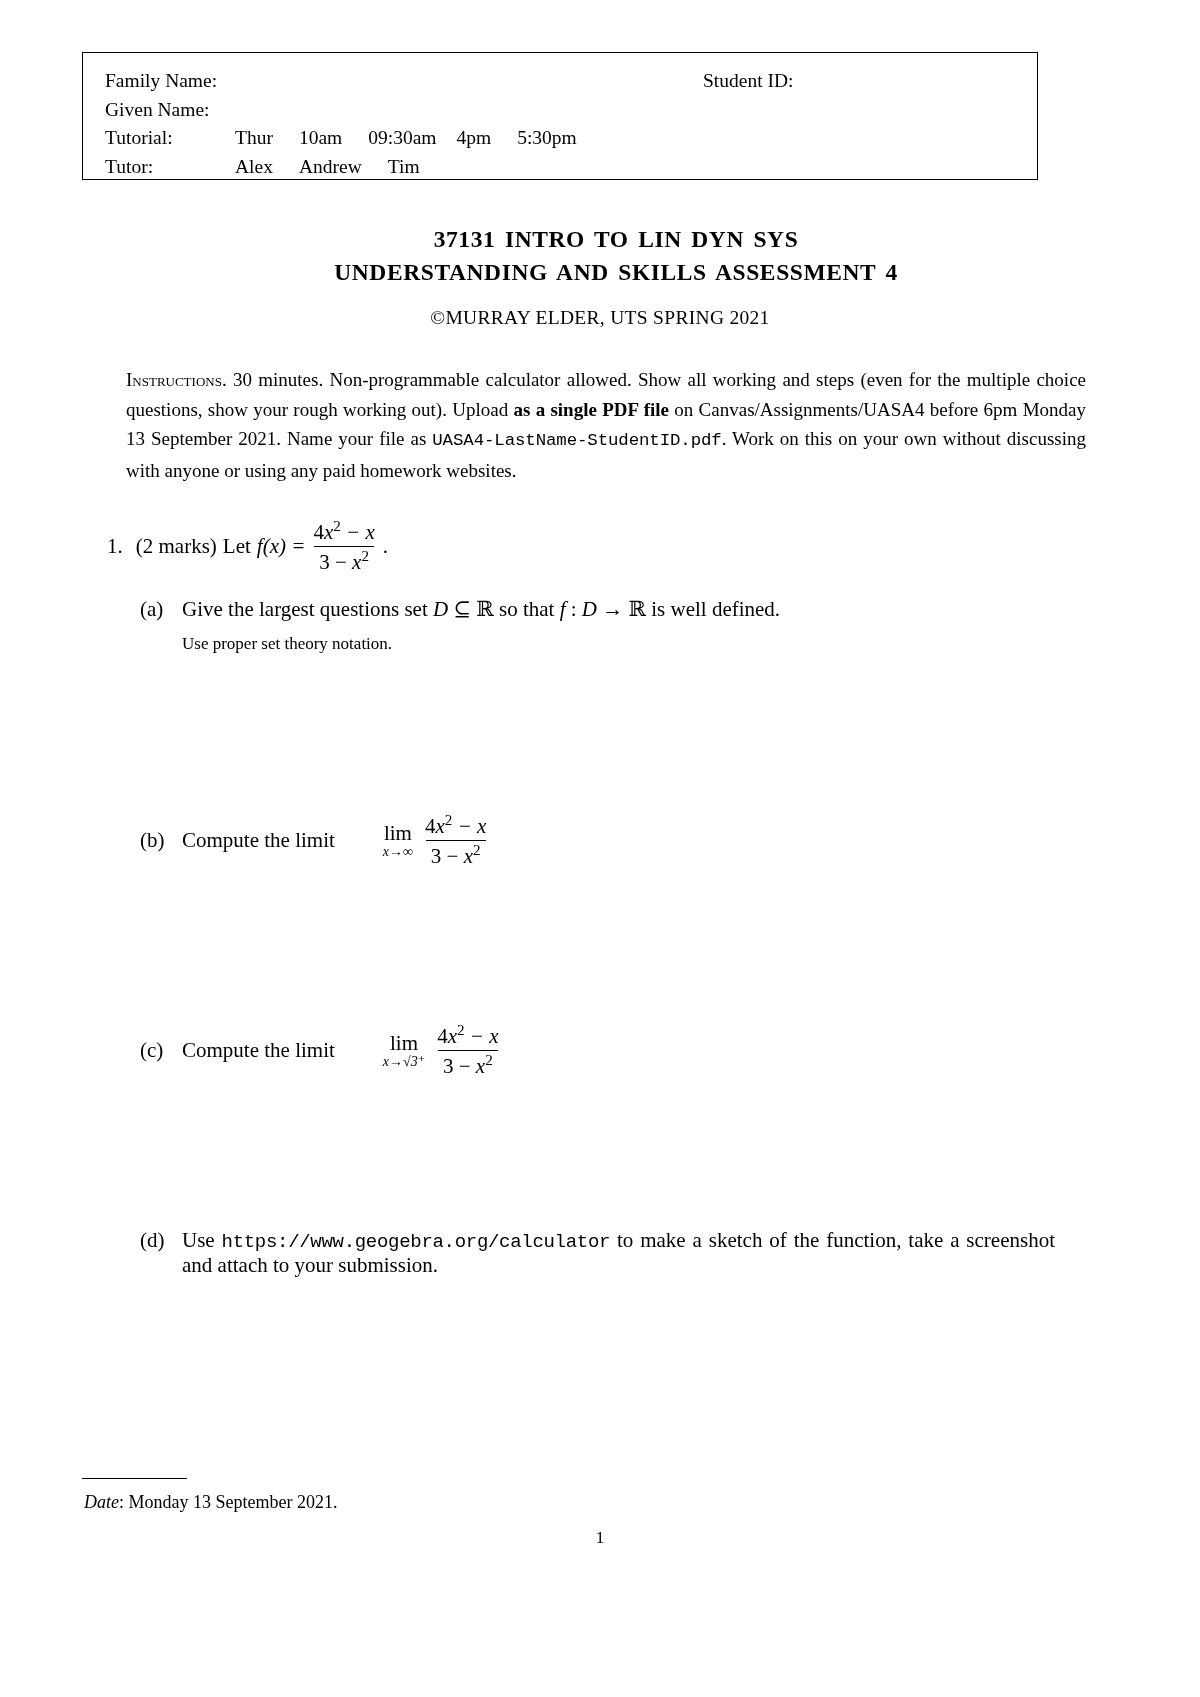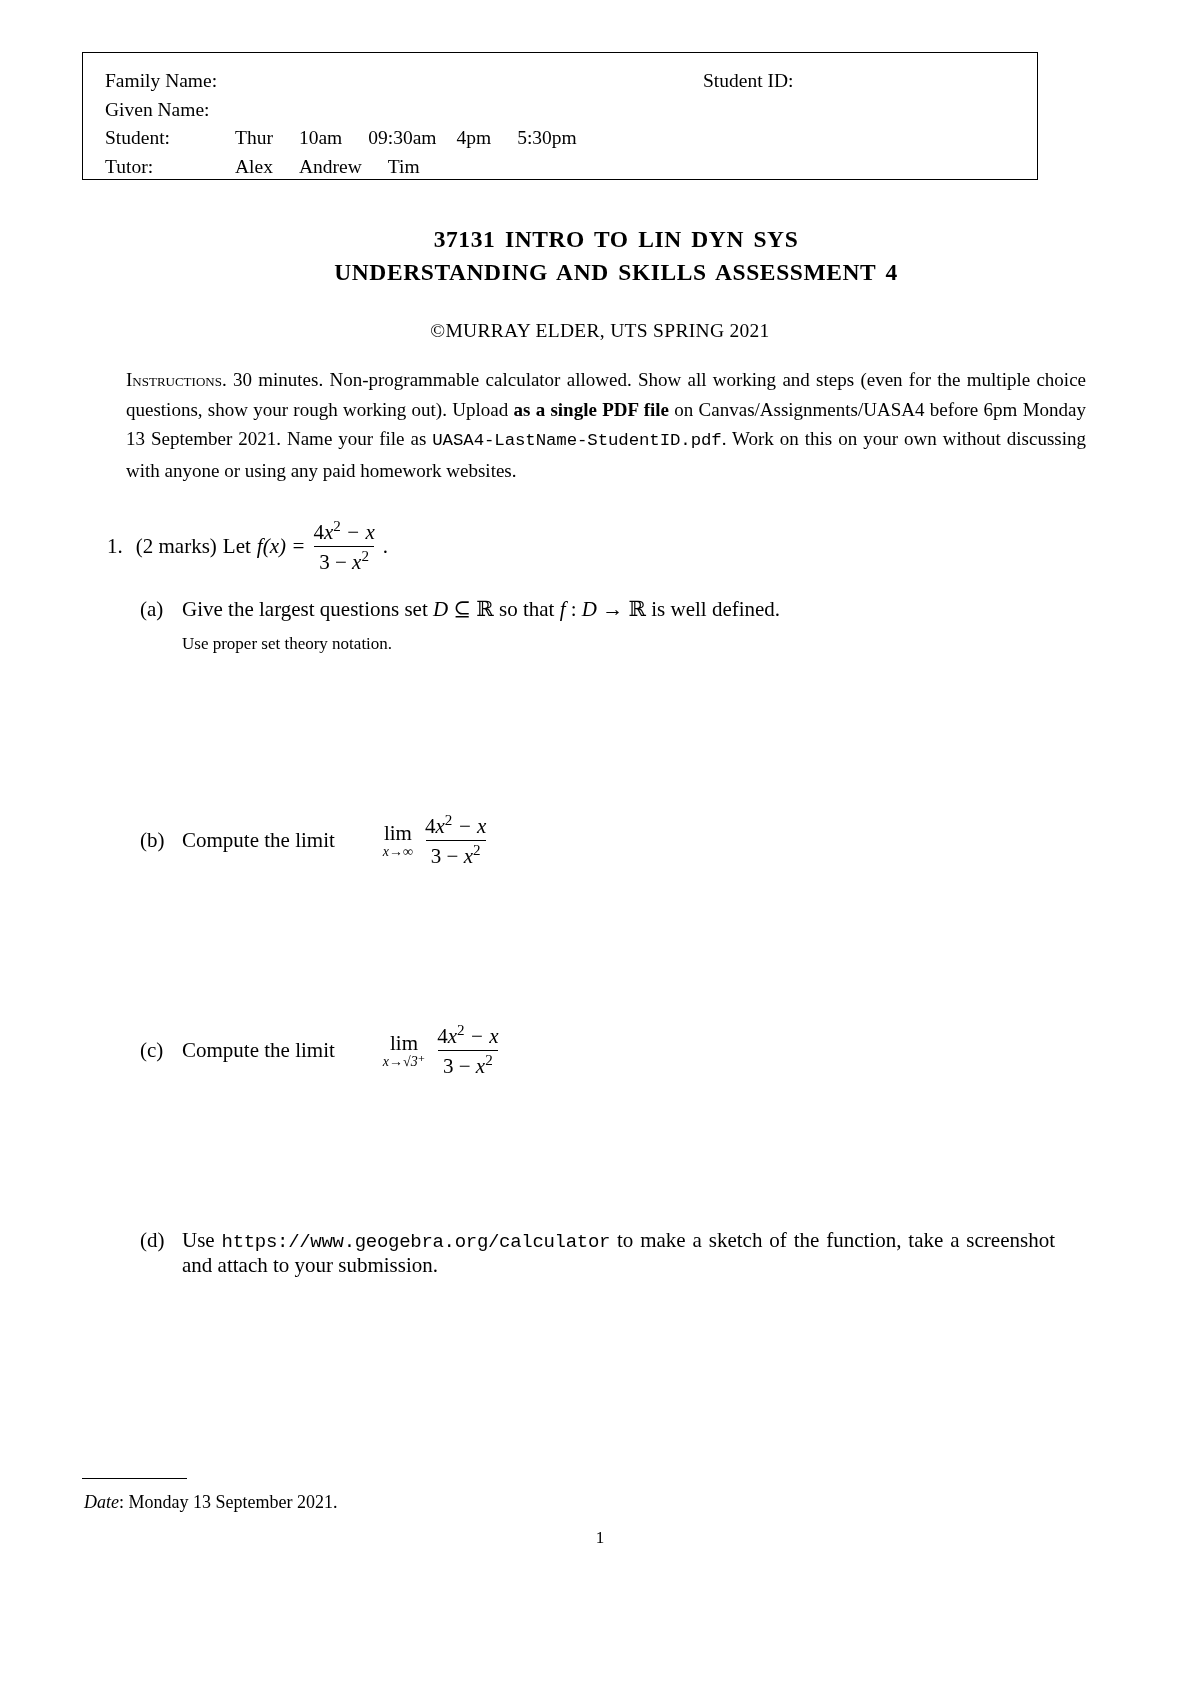--- a/index.html
+++ b/index.html
@@ -65,21 +65,21 @@
   .title-line {
     font-size: 23.5px;
     font-weight: bold;
     letter-spacing: 0.6px;
     line-height: 33px;
     word-spacing: 3px;
   }
   .copyright {
     position: absolute;
     left: 0;
-    top: 320px;
+    top: 307px;
     width: 1200px;
     text-align: center;
     font-size: 19.5px;
     letter-spacing: 0.3px;
   }
 
   
   .instructions {
     position: absolute;
     left: 126px;
@@ -203,21 +203,21 @@
 <div class="page">
 
   <div class="idbox">
     <div class="idrow">
       <span class="idlabel">Family Name:</span>
     </div>
     <div class="idrow">
       <span class="idlabel">Given Name:</span>
     </div>
     <div class="idrow">
-      <span class="idlabel">Student:</span>
+      <span class="idlabel">Tutorial:</span>
       <span class="idopts">
         <span class="idopt">Thur</span>
         <span class="idopt">10am</span>
         <span class="idopt tight">09:30am</span>
         <span class="idopt">4pm</span>
         <span class="idopt">5:30pm</span>
       </span>
     </div>
     <div class="idrow">
       <span class="idlabel">Tutor:</span>

